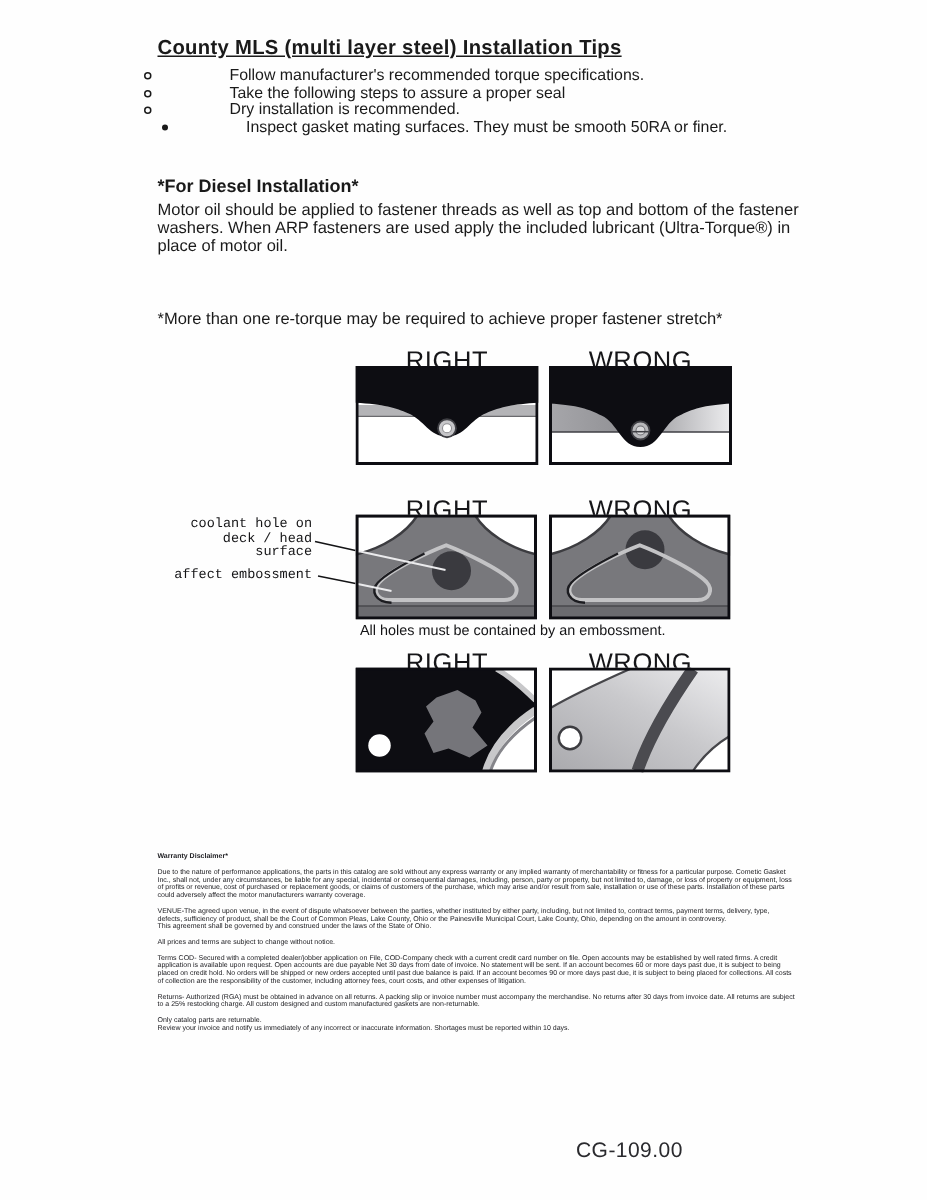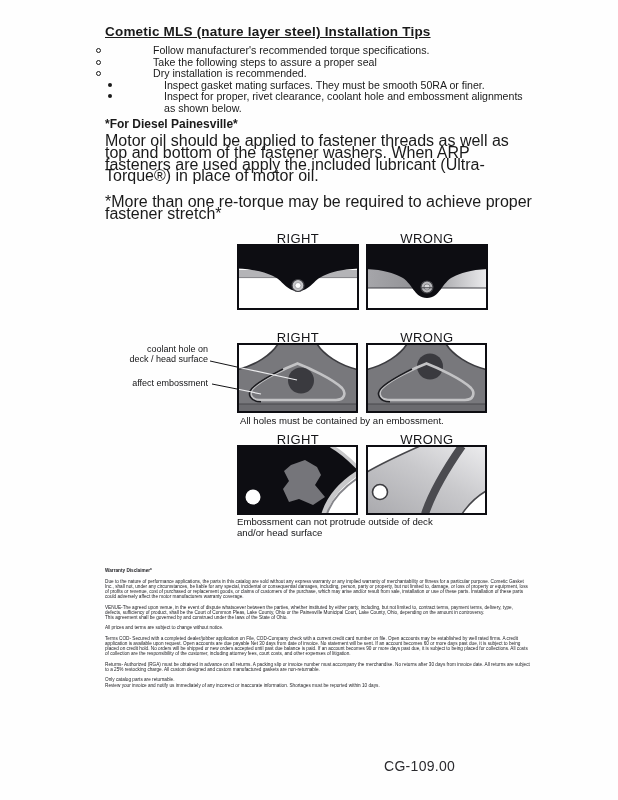--- a/index.html
+++ b/index.html
@@ -8,69 +8,65 @@
 
   .title{position:absolute;left:105px;top:24px;font-size:13.5px;font-weight:bold;text-decoration:underline;letter-spacing:0.2px;}
 
   .bullets{position:absolute;left:96px;top:45px;width:440px;font-size:10.6px;line-height:11.6px;}
   .b-row{display:flex;align-items:flex-start;gap:48px;}
   .b-row.sub{margin-left:12px;}
   .ring{flex:0 0 auto;width:3px;height:3px;border:1px solid #1a1a1a;border-radius:50%;margin:3px 4px 0 0;}
   .dot{flex:0 0 auto;width:4px;height:4px;background:#1a1a1a;border-radius:50%;margin:3px 4px 0 0;}
 
   .diesel-head{position:absolute;left:105px;top:117px;font-size:12px;font-weight:bold;}
-  .para{position:absolute;left:105px;width:430px;font-size:16px;line-height:11.8px;white-space:pre-line;}
+  .para{position:absolute;left:105px;width:430px;font-size:11px;line-height:11.8px;white-space:pre-line;}
   .p1{top:135px;}
   .p2{top:171px;}
-  .note{top:196px;}
+  .note{top:208px;}
 
-  .rw-label{position:absolute;font-size:13px;letter-spacing:0.4px;text-align:center;width:122px;color:#151518;}
+  .rw-label{position:absolute;font-size:17px;letter-spacing:0.4px;text-align:center;width:122px;color:#151518;}
   .panel{position:absolute;display:block;}
   .caption{position:absolute;left:237px;font-size:9.6px;line-height:10.8px;color:#141416;white-space:pre-line;}
 
-  .side-label{position:absolute;left:108px;width:100px;text-align:right;font-size:9px;line-height:9.6px;color:#141416;}
+  .side-label{position:absolute;left:108px;width:100px;text-align:right;font-size:9px;line-height:9.6px;color:#141416;font-family:Liberation Mono, monospace;}
   .pointer-overlay{position:absolute;left:206px;top:354px;}
 
   .legal{position:absolute;left:105px;top:568px;width:818px;transform:scale(0.52);transform-origin:0 0;font-size:9px;line-height:10px;color:#222226;}
   .legal h4{margin:0 0 10px 0;font-size:9px;}
   .legal p{margin:0 0 10px 0;white-space:pre-line;}
 
   .page-num{position:absolute;left:384px;top:758px;font-size:14px;letter-spacing:0.3px;color:#2a2a2e;text-align:center;}
 </style>
 </head>
 <body>
 
 <div class="page">
 
-  <div class="title">Cometic MLS (nature layer steel) Installation Tips</div>
+  <div class="title">County MLS (multi layer steel) Installation Tips</div>
 
   <div class="bullets">
     <div class="b-row">
       <span class="ring"></span>
       <span>Follow manufacturer's recommended torque specifications.</span>
     </div>
     <div class="b-row">
       <span class="ring"></span>
       <span>Take the following steps to assure a proper seal</span>
     </div>
     <div class="b-row">
       <span class="ring"></span>
       <span>Dry installation is recommended.</span>
     </div>
     <div class="b-row sub">
       <span class="dot"></span>
       <span>Inspect gasket mating surfaces.  They must be smooth 50RA or finer.</span>
     </div>
-    <div class="b-row sub">
-      <span class="dot"></span>
-      <span>Inspect for proper, rivet clearance, coolant hole and embossment alignments as shown below.</span>
-    </div>
   </div>
 
-  <div class="diesel-head">*For Diesel Painesville*</div>
+  <div class="diesel-head">*For Diesel Installation*</div>
   <div class="para p1">Motor oil should be applied to fastener threads as well as top and bottom of the fastener washers. When ARP fasteners are used apply the included lubricant (Ultra-Torque®) in place of motor oil.</div>
   <div class="para note">*More than one re-torque may be required to achieve proper fastener stretch*</div>
 
   <div class="rw-label" style="left:237px;top:231px;">RIGHT</div>
   <div class="rw-label" style="left:366px;top:231px;">WRONG</div>
 
   <svg class="panel" style="left:237px;top:244px;" width="122" height="66" viewBox="0 0 122 66">
     <rect width="122" height="66" fill="#ffffff"></rect>
     <rect x="1" y="26" width="120" height="7.5" fill="#b4b4b7"></rect>
     <line x1="1" y1="33.6" x2="121" y2="33.6" stroke="#6a6a6e" stroke-width="0.8"></line>
@@ -165,22 +161,20 @@
     <rect width="121" height="70" fill="url(#gBody)"></rect>
     <path d="M1,1 H54 C36,9 18,17 1,27 Z" fill="#ffffff"></path>
     <path d="M54,1 C36,9 18,17 1,27" stroke="#46464a" stroke-width="1.5" fill="none"></path>
     <path d="M96,1 C80,24 66,48 59,69" stroke="#4b4b50" stroke-width="8" fill="none"></path>
     <path d="M120,46 C110,52 102,60 96,69 L120,69 Z" fill="#ffffff"></path>
     <path d="M120,46 C110,52 102,60 96,69" stroke="#46464a" stroke-width="1.5" fill="none"></path>
     <circle cx="14" cy="47" r="7.5" fill="#ffffff" stroke="#3c3c40" stroke-width="1.6"></circle>
     <rect x="1" y="1" width="119" height="68" fill="none" stroke="#0d0d12" stroke-width="2"></rect>
   </svg>
 
-  <div class="caption" style="top:517px;">Embossment can not protrude outside of deck
-and/or head surface</div>
 
   <div class="legal">
     <h4>Warranty Disclaimer*</h4>
     <p>Due to the nature of performance applications, the parts in this catalog are sold without any express warranty or any implied warranty of merchantability or fitness for a particular purpose.  Cometic Gasket Inc., shall not, under any circumstances, be liable for any special, incidental or consequential damages, including, person, party or property, but not limited to, damage, or loss of property or equipment, loss of profits or revenue, cost of purchased or replacement goods, or claims of customers of the purchase, which may arise and/or result from sale, installation or use of these parts.  Installation of these parts could adversely affect the motor manufacturers warranty coverage.</p>
     <p>VENUE-The agreed upon venue, in the event of dispute whatsoever between the parties, whether instituted by either party, including, but not limited to, contract terms, payment terms, delivery, type, defects, sufficiency of product, shall be the Court of Common Pleas, Lake County, Ohio or the Painesville Municipal Court, Lake County, Ohio, depending on the amount in controversy.
 This agreement shall be governed by and construed under the laws of the State of Ohio.</p>
     <p>All prices and terms are subject to change without notice.</p>
     <p>Terms COD- Secured with a completed dealer/jobber application on File, COD-Company check with a current credit card number on file.  Open accounts may be established by well rated firms.  A credit application is available upon request.  Open accounts are due payable Net 30 days from date of invoice.  No statement will be sent.  If an account becomes 60 or more days past due, it is subject to being placed on credit hold.  No orders will be shipped or new orders accepted until past due balance is paid.  If an account becomes 90 or more days past due, it is subject to being placed for collections.  All costs of collection are the responsibility of the customer, including attorney fees, court costs, and other expenses of litigation.</p>
     <p>Returns- Authorized (RGA) must be obtained in advance on all returns.  A packing slip or invoice number must accompany the merchandise.  No returns after 30 days from invoice date.  All returns are subject to a 25% restocking charge.  All custom designed and custom manufactured gaskets are non-returnable.</p>
     <p>Only catalog parts are returnable.

